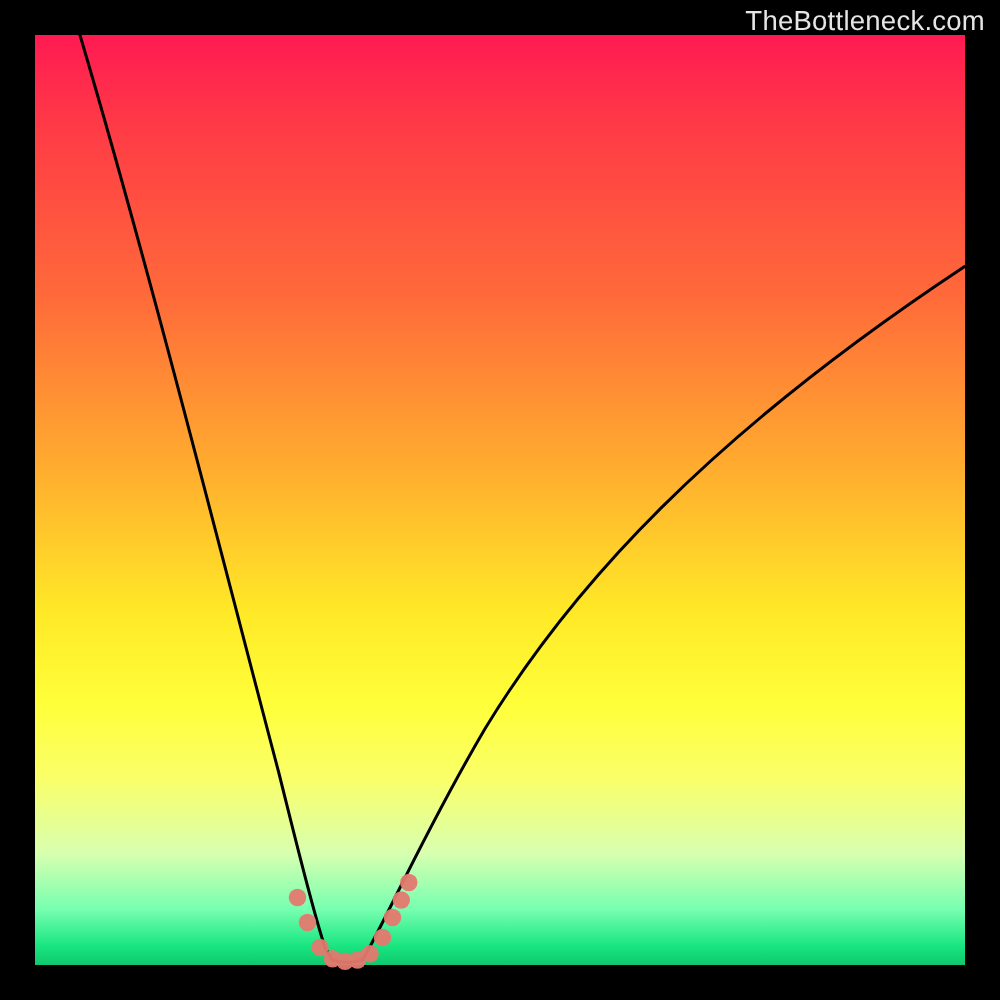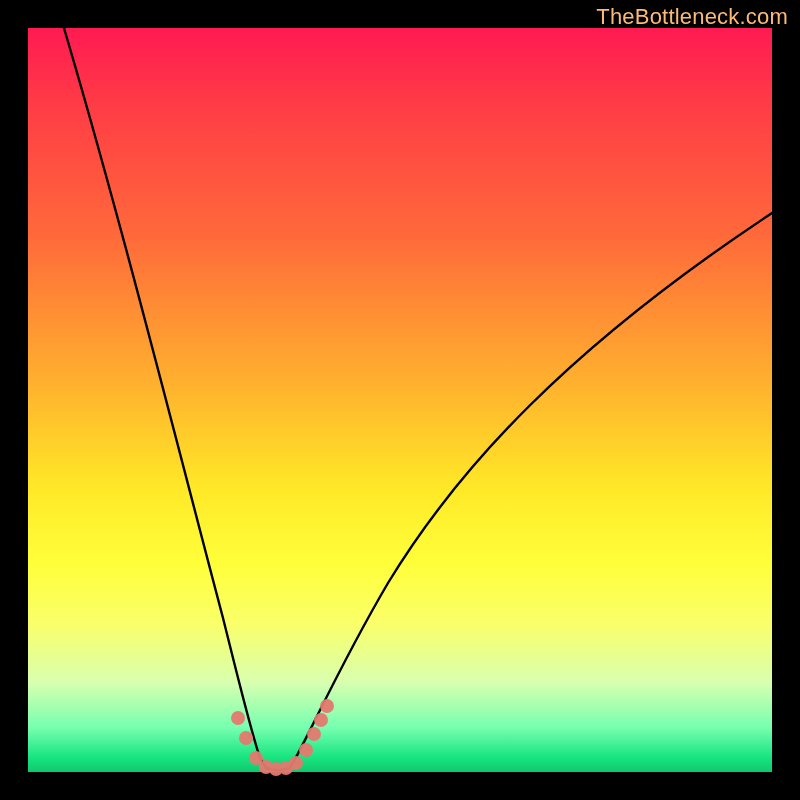--- a/index.html
+++ b/index.html
@@ -38,21 +38,21 @@
       #d8ffb0 88%,
       #77ffb0 94%,
       #18e580 98%,
       #0fc86e 100%
     );
   }
   .watermark {
     position: absolute;
     top: 4px;
     right: 12px;
-    color: #fdba74;
+    color: #e5e5e5;
     font-size: 22px;
     font-weight: 500;
     letter-spacing: 0.2px;
     user-select: none;
   }
   svg.curves {
     position: absolute;
     left: 0;
     top: 0;
     width: 744px;

